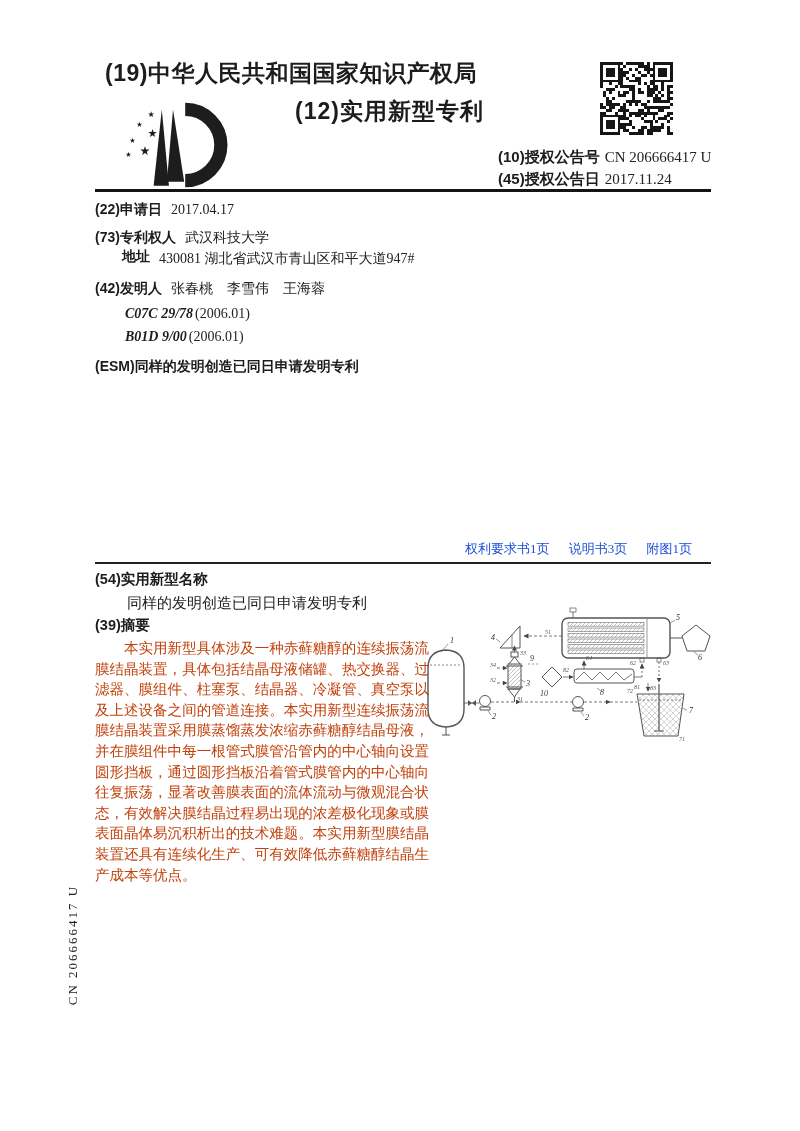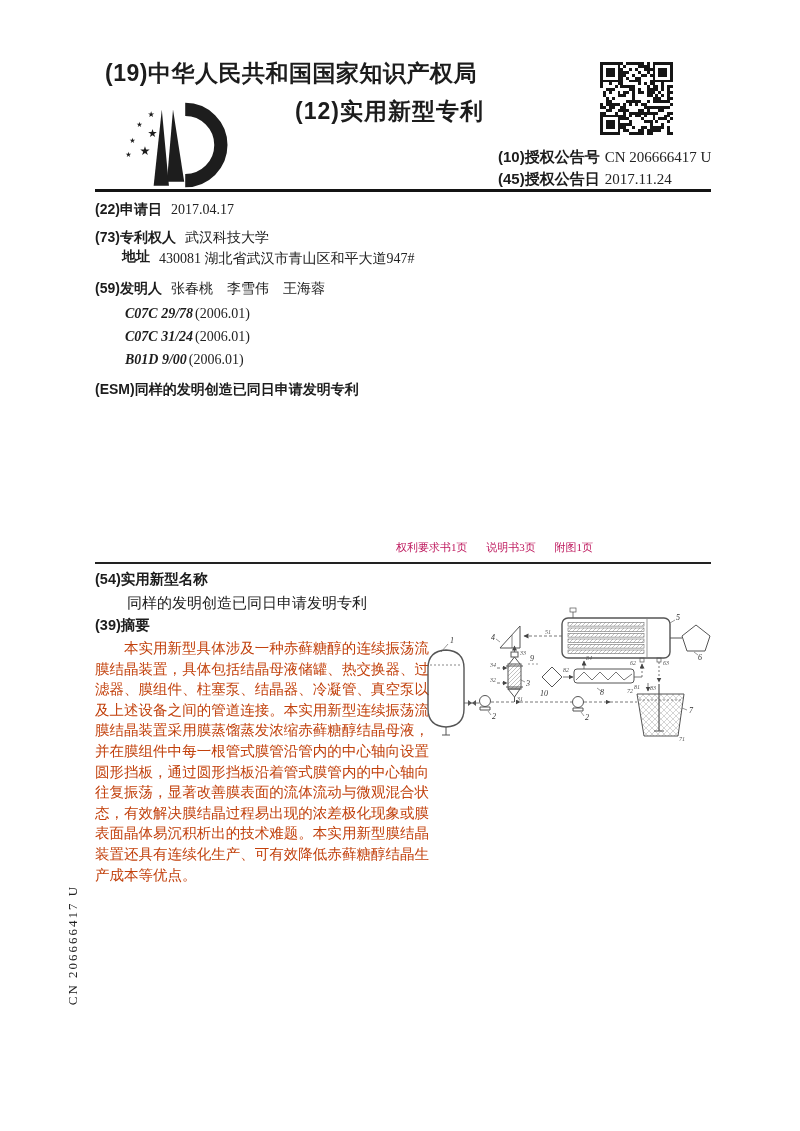--- a/index.html
+++ b/index.html
@@ -31,22 +31,22 @@
   .brow .lab{font-weight:bold;white-space:nowrap}
   .brow .val{margin-left:9px;font-family:"Liberation Serif",serif;color:#222}
   .addr{display:flex;margin:-4px 0 11px 27px}
   .addr .val{margin-left:9px;width:262px;font-family:"Liberation Serif",serif;color:#222;line-height:21px}
   .ipcblock{margin:-3px 0 0 30px}
   .ipcrow{margin-bottom:6px;font-family:"Liberation Serif",serif;font-size:14px}
   .ipc-code{font-weight:bold;font-style:italic}
   .ipc-ver{margin-left:2px;color:#222}
   .esm{margin-top:13px;font-weight:bold}
 
-  .pages{left:380px;top:540px;width:312px;font-size:11px;
-         font-family:"Liberation Serif",serif;color:#be185d;white-space:nowrap}
+  .pages{left:380px;top:540px;width:312px;text-align:right;font-size:13px;
+         font-family:"Liberation Serif",serif;color:#1d4ed8;white-space:nowrap}
   .pages span{margin-left:16px}
 
   .s54label{left:95px;top:570px;font-size:14.5px;font-weight:bold}
   .s54title{left:127px;top:594px;font-size:15px;font-family:"Liberation Serif",serif}
   .s57label{left:95px;top:616px;font-size:14.5px;font-weight:bold}
   .abstract{left:95px;top:638px;width:334px;font-size:14.5px;line-height:20.6px;
             text-align:justify;text-indent:2em;font-family:"Liberation Serif",serif;color:#c2410c}
 
   .figure{left:424px;top:596px;width:288px;height:152px}
   .fl{font:italic 8px "Liberation Serif",serif;fill:#333}
@@ -435,29 +435,26 @@
     </div>
     <div class="brow" style="margin-bottom:6px">
       <span class="lab">(73)专利权人</span>
       <span class="val">武汉科技大学</span>
     </div>
     <div class="addr">
       <span class="lab b">地址</span>
       <span class="val">430081 湖北省武汉市青山区和平大道947#</span>
     </div>
     <div class="brow">
-      <span class="lab">(59)发明人</span>
+      <span class="lab">(42)发明人</span>
       <span class="val">张春桃　李雪伟　王海蓉</span>
     </div>
     <div class="ipcblock">
       <div class="ipcrow">
         <span class="ipc-code">C07C 29/78</span><span class="ipc-ver">(2006.01)</span>
-      </div>
-      <div class="ipcrow">
-        <span class="ipc-code">C07C 31/24</span><span class="ipc-ver">(2006.01)</span>
       </div>
       <div class="ipcrow">
         <span class="ipc-code">B01D 9/00</span><span class="ipc-ver">(2006.01)</span>
       </div>
     </div>
     <div class="esm">(ESM)同样的发明创造已同日申请发明专利</div>
   </div>
 
   <div class="abs pages">
     <span>权利要求书1页</span>

